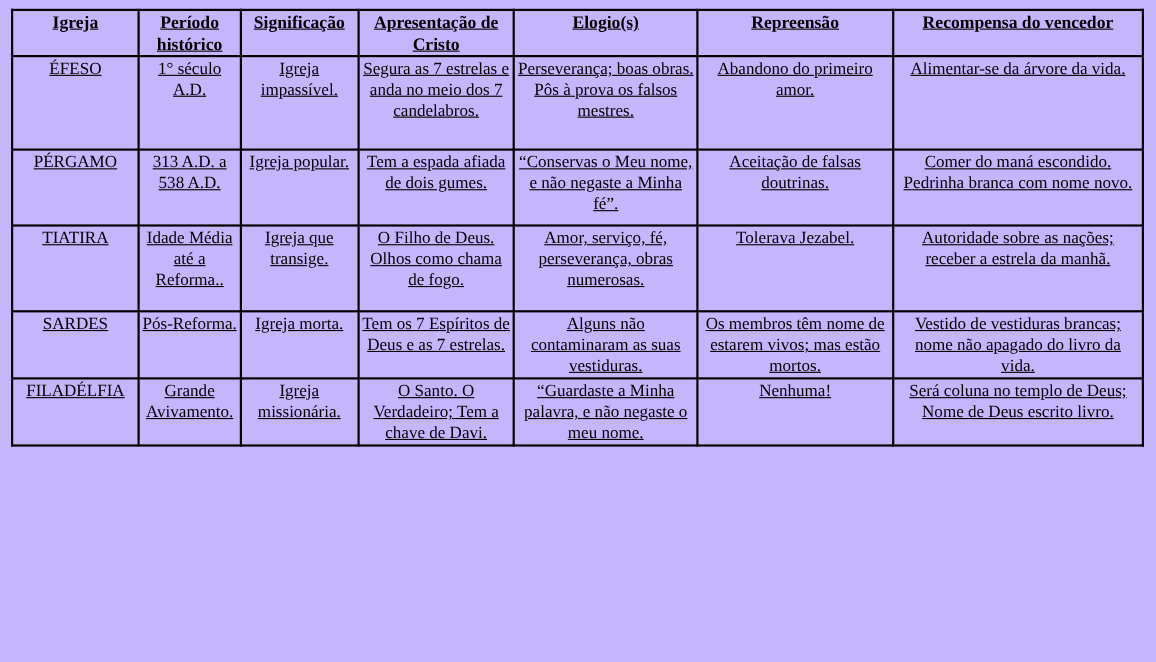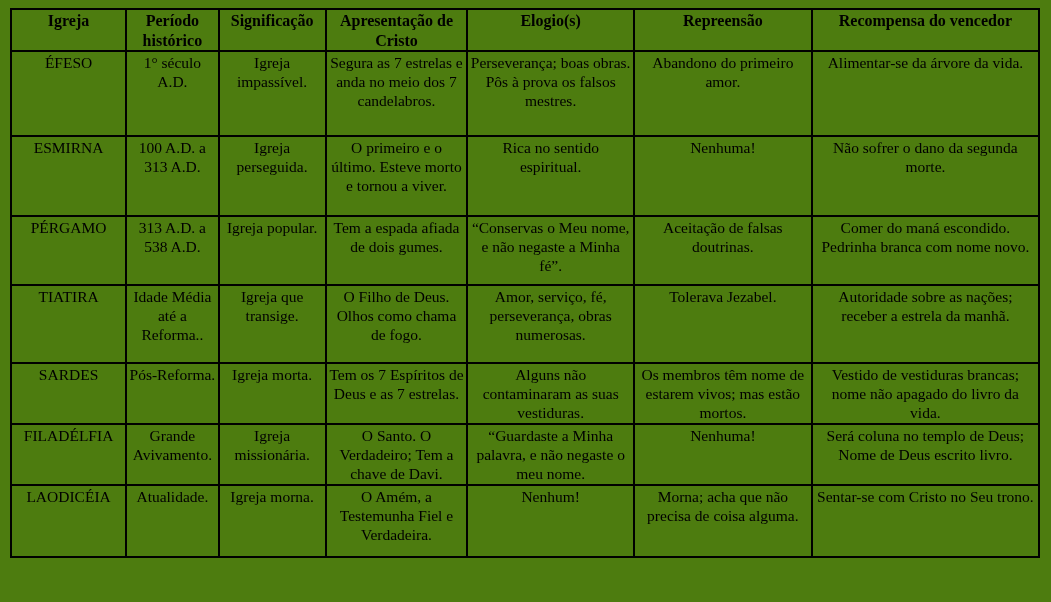--- a/index.html
+++ b/index.html
@@ -1,23 +1,24 @@
 <!DOCTYPE html>
 <html><head>
 <meta charset="utf-8">
 <style>
   html, body { margin: 0; padding: 0; background: #ffffff; }
   .page {
     width: 1051px;
     height: 602px;
-    background: #4d7c0f;
+    background: #c4b5fd;
     font-family: "Liberation Serif", serif;
     color: #000000;
     position: relative;
     overflow: hidden;
+    text-decoration: underline;
   }
   table.churches {
     border-collapse: collapse;
     table-layout: fixed;
     width: 1030px;
     margin: 8px 0 0 10px;
   }
   table.churches th, table.churches td {
     border: 2px solid #000000;
     vertical-align: top;
@@ -78,29 +79,20 @@
     <tbody>
       <tr class="r0">
         <td>ÉFESO</td>
         <td>1° século A.D.</td>
         <td>Igreja impassível.</td>
         <td>Segura as 7 estrelas e anda no meio dos 7 candelabros.</td>
         <td>Perseverança; boas obras. Pôs à prova os falsos mestres.</td>
         <td>Abandono do primeiro amor.</td>
         <td>Alimentar-se da árvore da vida.</td>
       </tr>
-      <tr class="r1">
-        <td>ESMIRNA</td>
-        <td>100 A.D. a 313 A.D.</td>
-        <td>Igreja perseguida.</td>
-        <td>O primeiro e o último. Esteve morto e tornou a viver.</td>
-        <td>Rica no sentido espiritual.</td>
-        <td>Nenhuma!</td>
-        <td>Não sofrer o dano da segunda morte.</td>
-      </tr>
       <tr class="r2">
         <td>PÉRGAMO</td>
         <td>313 A.D. a 538 A.D.</td>
         <td>Igreja popular.</td>
         <td>Tem a espada afiada de dois gumes.</td>
         <td>“Conservas o Meu nome, e não negaste a Minha fé”.</td>
         <td>Aceitação de falsas doutrinas.</td>
         <td>Comer do maná escondido. Pedrinha branca com nome novo.</td>
       </tr>
       <tr class="r3">
@@ -123,26 +115,17 @@
       </tr>
       <tr class="r5">
         <td>FILADÉLFIA</td>
         <td>Grande Avivamento.</td>
         <td>Igreja missionária.</td>
         <td>O Santo. O Verdadeiro; Tem a chave de Davi.</td>
         <td>“Guardaste a Minha palavra, e não negaste o meu nome.</td>
         <td>Nenhuma!</td>
         <td>Será coluna no templo de Deus; Nome de Deus escrito livro.</td>
       </tr>
-      <tr class="r6">
-        <td>LAODICÉIA</td>
-        <td>Atualidade.</td>
-        <td>Igreja morna.</td>
-        <td>O Amém, a Testemunha Fiel e Verdadeira.</td>
-        <td>Nenhum!</td>
-        <td>Morna; acha que não precisa de coisa alguma.</td>
-        <td>Sentar-se com Cristo no Seu trono.</td>
-      </tr>
     </tbody>
   </table>
 
 
 </div>
 
 </body></html>

